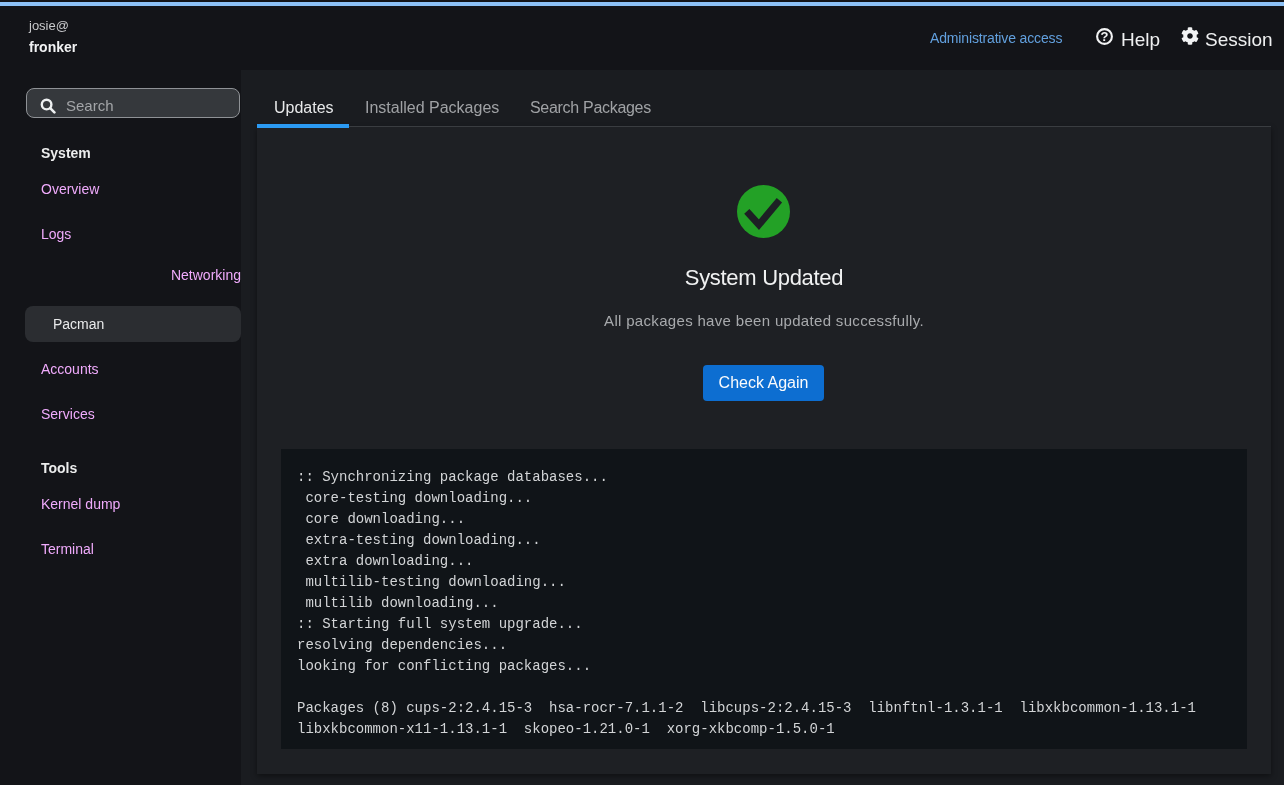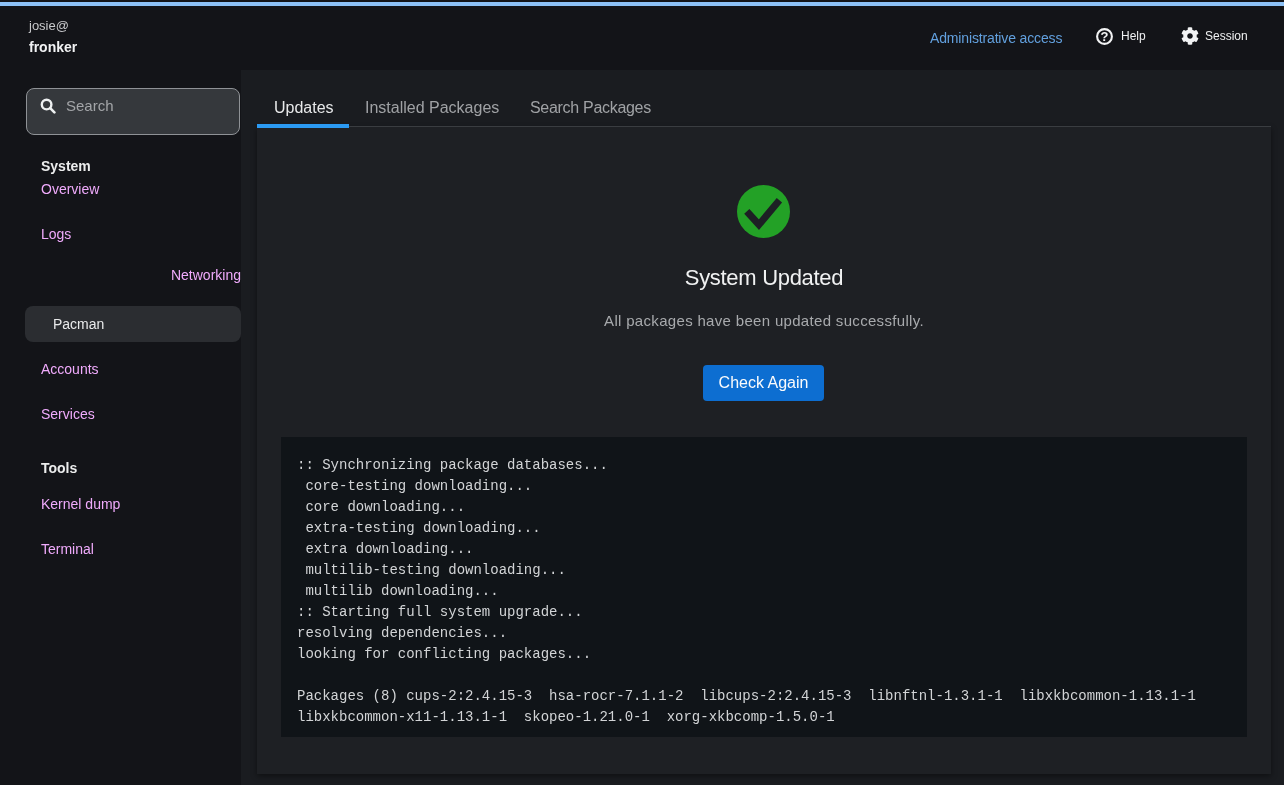--- a/index.html
+++ b/index.html
@@ -6,25 +6,25 @@
 html,body { width:1284px; height:785px; overflow:hidden; background:#1a1c20;
   font-family:"Liberation Sans",sans-serif; }
 .abs { position:absolute; }
 
 
 .masthead { position:absolute; left:0; top:0; width:1284px; height:70px; background:#131418; }
 .topbar { position:absolute; left:0; top:2px; width:1284px; height:4px; background:#8dc1f6; }
 .brand-user { position:absolute; left:29px; top:18px; font-size:13px; color:#c8c9cb; }
 .brand-host { position:absolute; left:29px; top:39px; font-size:14px; font-weight:bold; color:#f2f3f4; }
 .admin-access { position:absolute; left:930px; top:30px; font-size:14px; letter-spacing:-0.15px; color:#62a0de; }
-.mh-item { position:absolute; top:29px; font-size:12px; color:#eff0f1; }
+.mh-item { position:absolute; top:29px; font-size:19px; color:#eff0f1; }
 
 
 .sidebar { position:absolute; left:0; top:70px; width:241px; height:715px; background:#131418; }
-.searchbox { position:absolute; left:26px; top:88px; width:214px; height:47px;
+.searchbox { position:absolute; left:26px; top:88px; width:214px; height:30px;
   background:#35383c; border:1px solid #8f9296; border-radius:8px; }
 .searchbox .ph { position:absolute; left:39px; top:8px; font-size:15px; color:#a3a5a8; }
 .nav-head { position:absolute; left:41px; font-size:14px; font-weight:bold; color:#eceded; }
 .nav-item { position:absolute; left:25px; width:216px; height:36px; border-radius:8px;
   font-size:14px; color:#f0abfc; line-height:36px; padding-left:16px; }
 .nav-item.sel { background:#2b2d31; color:#e9eaeb; }
 
 
 .page { position:absolute; left:241px; top:70px; width:1043px; height:715px; background:#1a1c20; }
 .tabs-border { position:absolute; left:257px; top:126px; width:1014px; height:1px; background:#3a3d41; }
@@ -38,21 +38,21 @@
 
 .big-icon { position:absolute; left:737px; top:185px; }
 .h-updated { position:absolute; left:257px; top:265px; width:1014px; text-align:center;
   font-size:22px; font-weight:400; letter-spacing:-0.3px; color:#f0f1f2; }
 .sub { position:absolute; left:257px; top:312px; width:1014px; text-align:center;
   font-size:15px; letter-spacing:0.32px; color:#a8aaad; }
 .btn { position:absolute; left:703px; top:365px; width:121px; height:36px; background:#0d6ed1;
   border-radius:4px; color:#fafbfc; font-size:16px; text-align:center; line-height:36px; }
 
 
-.term { position:absolute; left:281px; top:437px; width:966px; height:300px; background:#101418;
+.term { position:absolute; left:281px; top:449px; width:966px; height:300px; background:#101418;
   padding:18px 16px; font-family:"Liberation Mono",monospace; font-size:14px; line-height:21px;
   color:#d2d4d6; white-space:pre; }
 </style>
 </head>
 <body>
 <div class="page"></div>
 <div class="masthead"></div>
 <div class="topbar"></div>
 <div class="brand-user">josie@</div>
 <div class="brand-host">fronker</div>
@@ -68,21 +68,21 @@
 <div class="mh-item" style="left:1205px;">Session</div>
 
 <div class="sidebar"></div>
 <div class="searchbox">
   <svg class="abs" style="left:13px;top:9px" width="16" height="16" viewBox="0 0 16 16">
     <circle cx="6.6" cy="6.6" r="4.8" fill="none" stroke="#eef0f1" stroke-width="2.4"></circle>
     <line x1="10.2" y1="10.2" x2="14.4" y2="14.4" stroke="#eef0f1" stroke-width="2.6" stroke-linecap="round"></line>
   </svg>
   <div class="ph">Search</div>
 </div>
-<div class="nav-head" style="top:145px;margin-top:13px;">System</div>
+<div class="nav-head" style="top:145px;">System</div>
 <div class="nav-item" style="top:171px;">Overview</div>
 <div class="nav-item" style="top:216px;">Logs</div>
 <div class="nav-item" style="top:257px;text-align:right;">Networking</div>
 <div class="nav-item sel" style="top:306px;padding-left:28px;">Pacman</div>
 <div class="nav-item" style="top:351px;">Accounts</div>
 <div class="nav-item" style="top:396px;">Services</div>
 <div class="nav-head" style="top:460px;">Tools</div>
 <div class="nav-item" style="top:486px;">Kernel dump</div>
 <div class="nav-item" style="top:531px;">Terminal</div>
 

